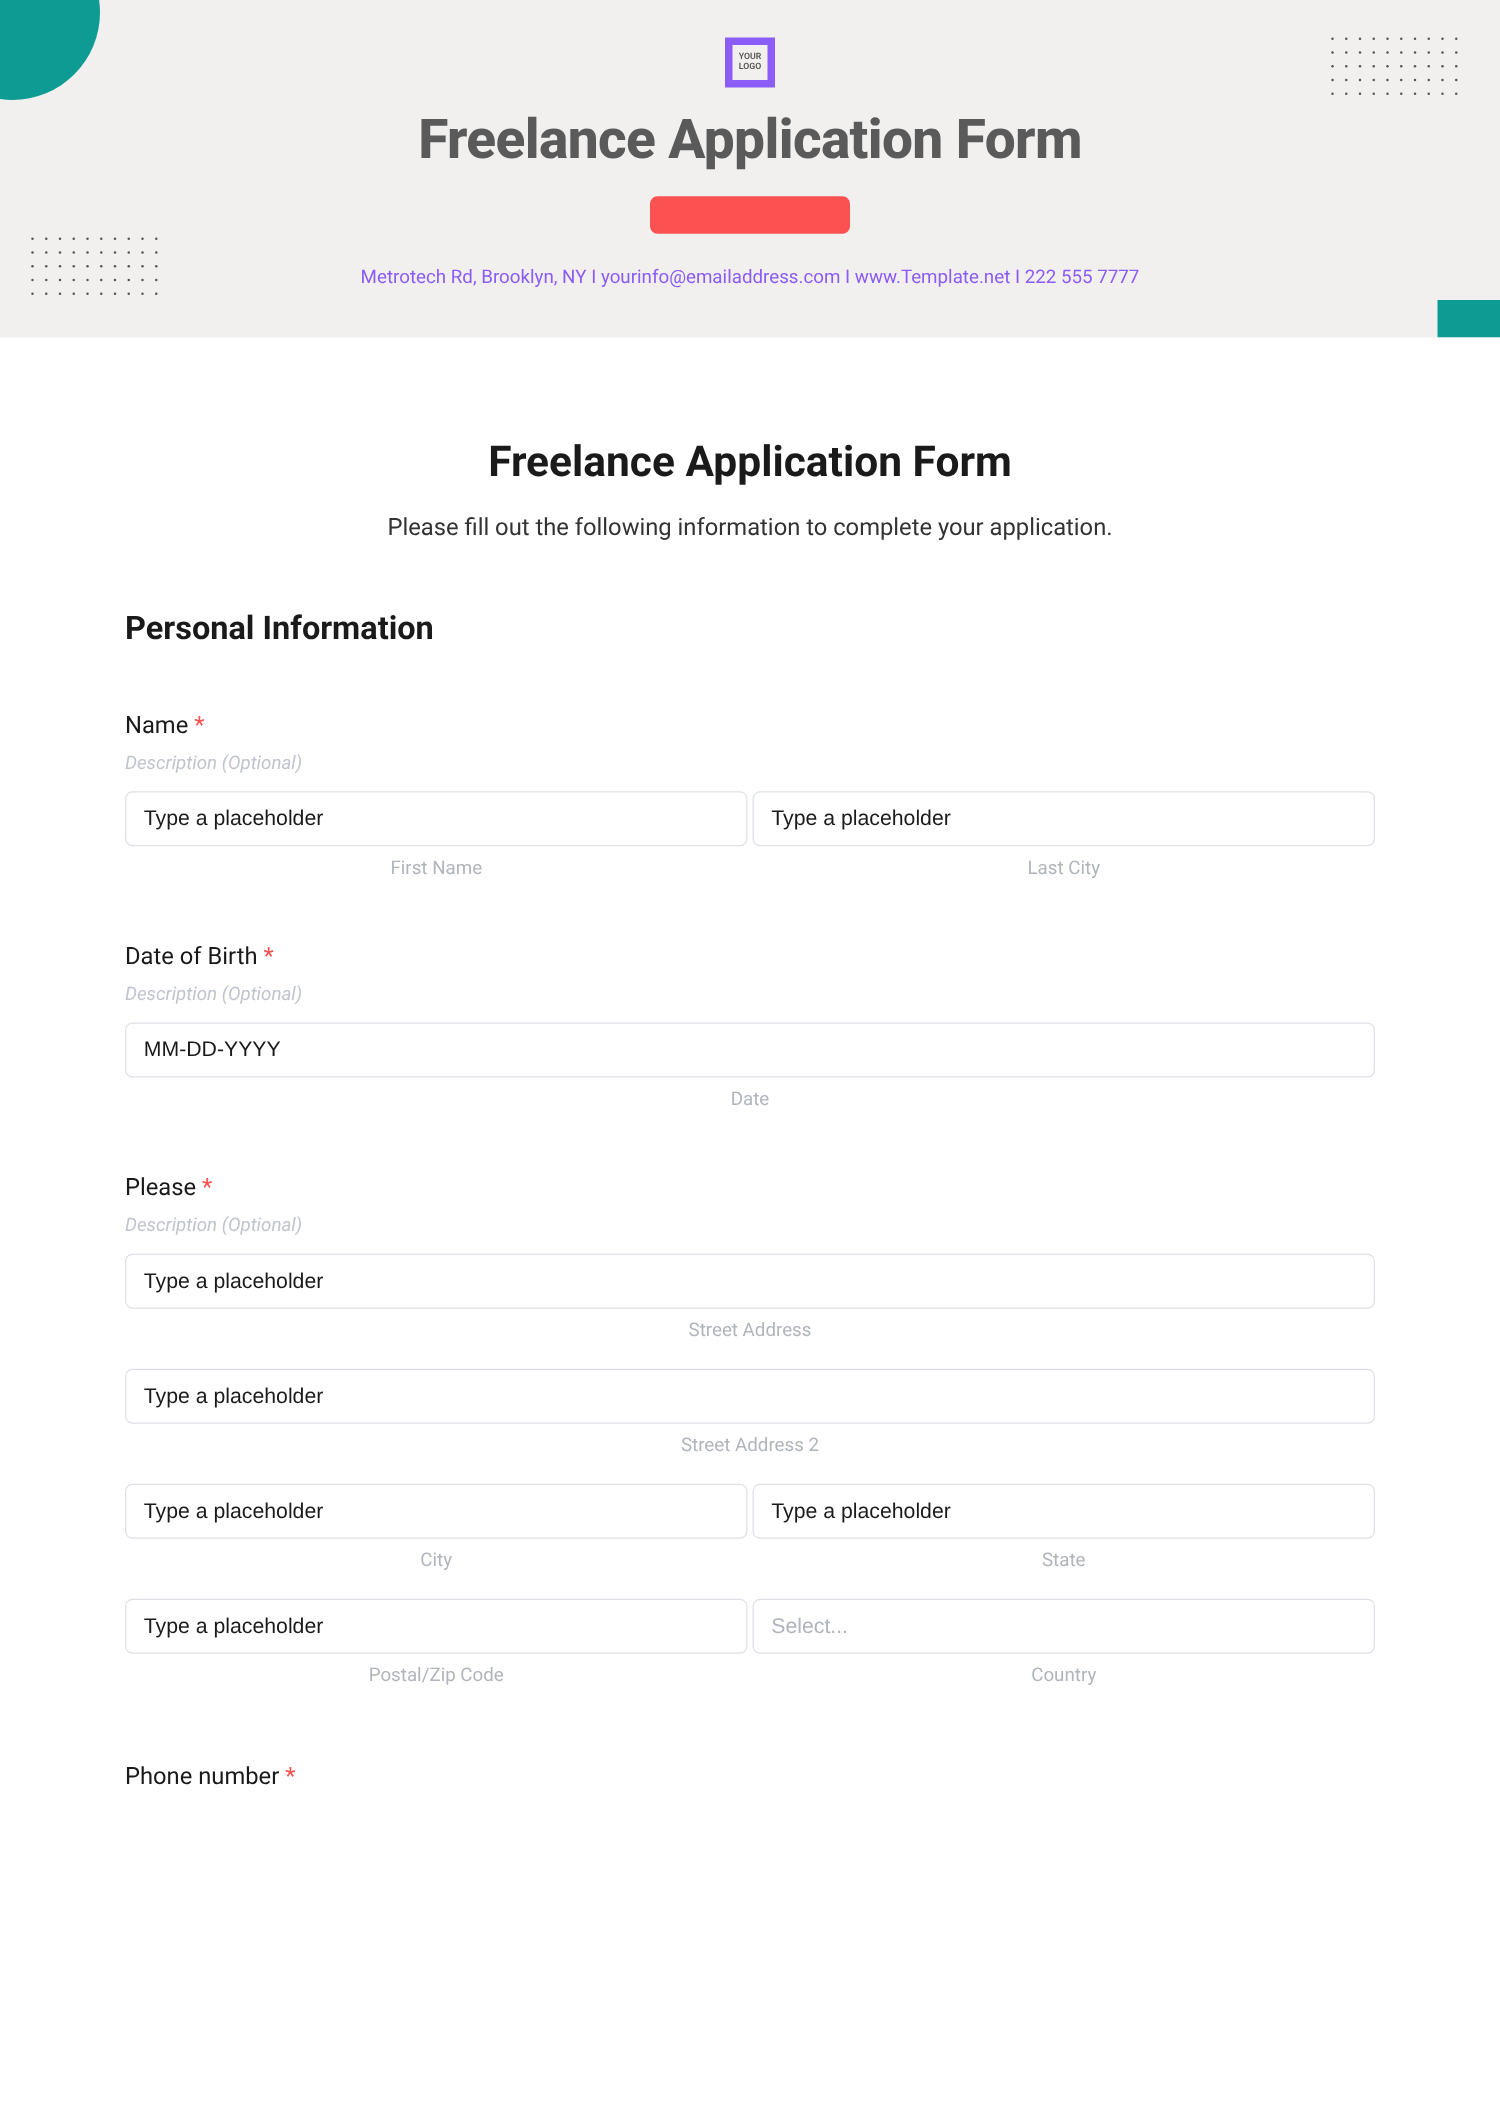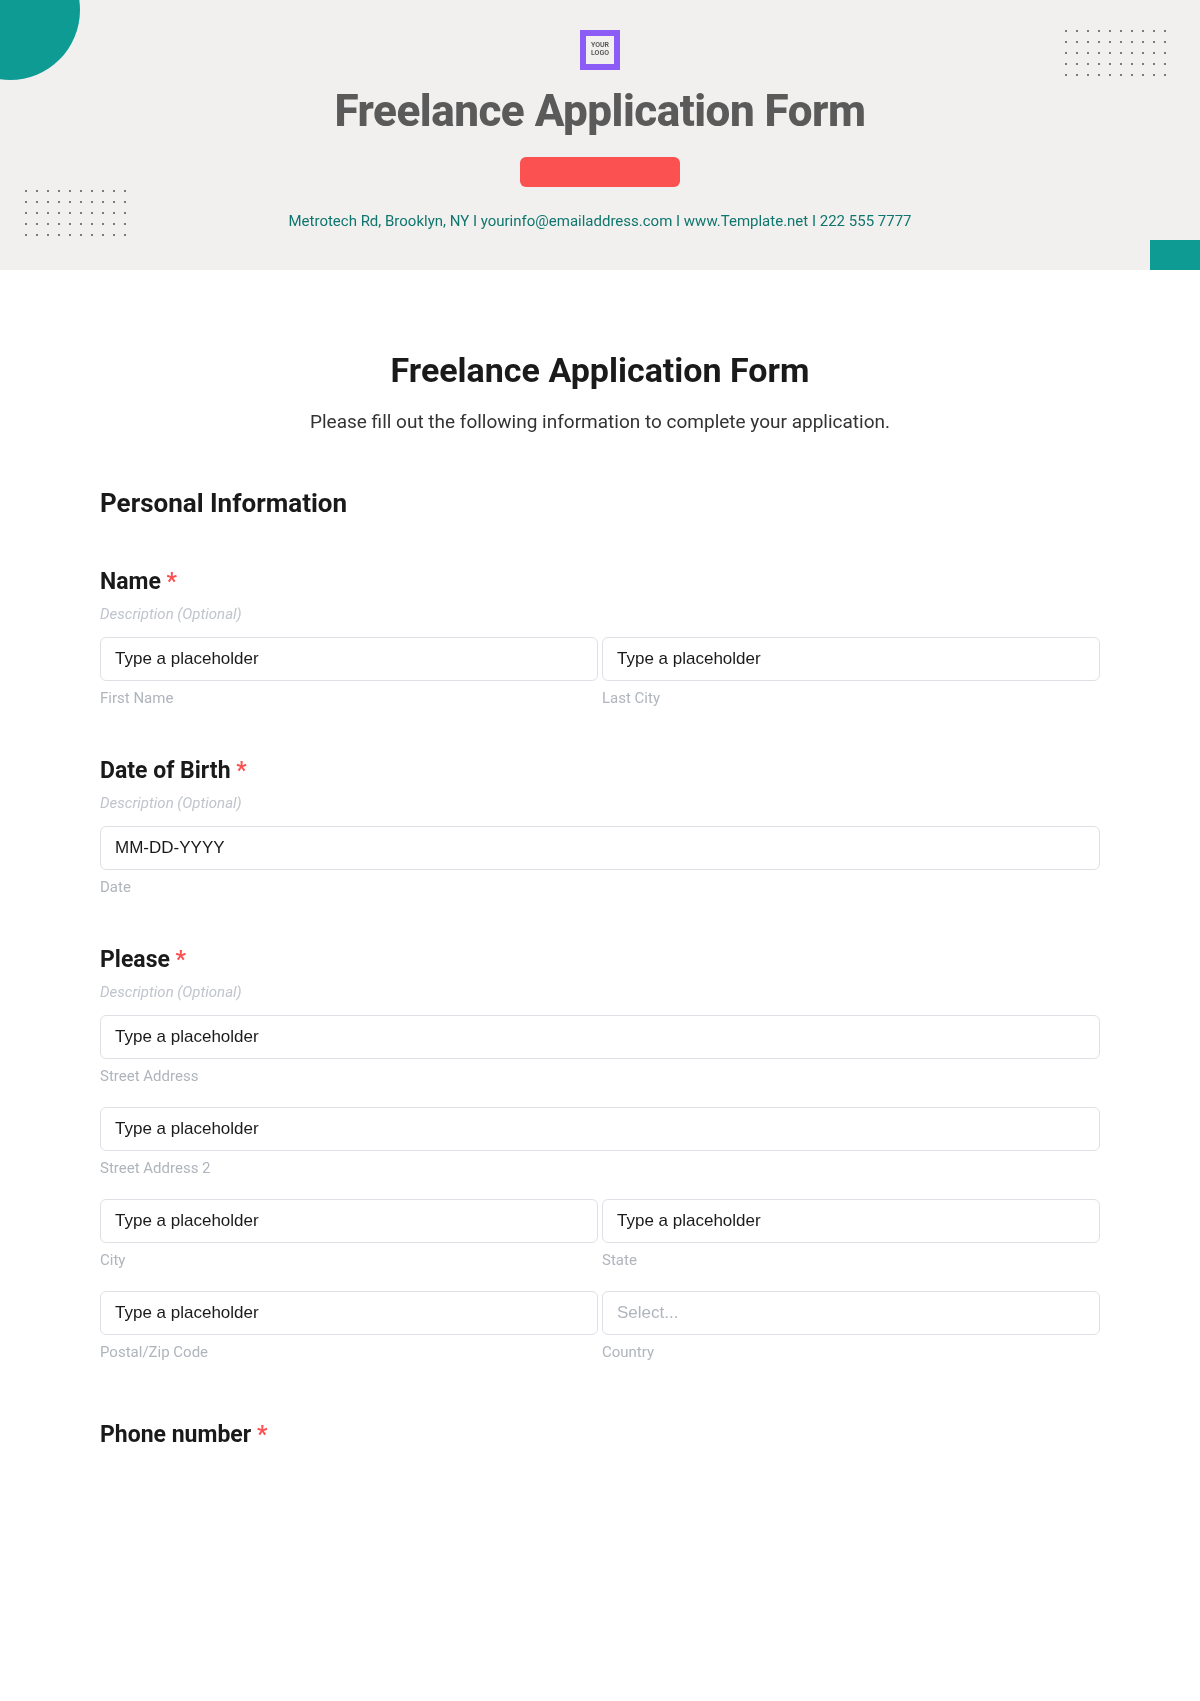--- a/index.html
+++ b/index.html
@@ -7,35 +7,35 @@
 .header { background: #f2f0ef; position: relative; padding: 30px 0 40px 0; overflow: hidden; }
 .teal-circle { position: absolute; top: -60px; left: -60px; width: 140px; height: 140px; background: #0e9b94; border-radius: 50%; }
 .teal-rect { position: absolute; bottom: 0; right: 0; width: 50px; height: 30px; background: #0e9b94; }
 .dots { position: absolute; display: grid; grid-template-columns: repeat(10, 6px); grid-template-rows: repeat(5, 6px); gap: 5px; }
 .dots span { width: 2px; height: 2px; background: #555; border-radius: 50%; }
 .dots-tr { top: 30px; right: 30px; }
 .dots-bl { bottom: 30px; left: 25px; }
 .logo-box { width: 40px; height: 40px; border: 6px solid #8b5cf6; margin: 0 auto; display: flex; align-items: center; justify-content: center; font-size: 7px; text-align: center; line-height: 1.1; color: #555; font-weight: 600; }
 .header-title { text-align: center; font-size: 44px; font-weight: 800; color: #5a5a5a; margin-top: 15px; letter-spacing: -0.5px; }
 .red-btn { background: #fc5151; width: 160px; height: 30px; border-radius: 6px; margin: 20px auto 0; }
-.contact-line { text-align: center; color: #0f766e; font-size: 15px; margin-top: 25px; }
+.contact-line { text-align: center; color: #8b5cf6; font-size: 15px; margin-top: 25px; }
 .main { padding: 80px 100px 40px 100px; }
 .form-title { text-align: center; font-size: 34px; font-weight: 700; color: #1a1a1a; }
 .form-subtitle { text-align: center; font-size: 19px; color: #333; margin-top: 20px; }
 .section-title { font-size: 26px; font-weight: 700; color: #1a1a1a; margin-top: 55px; }
 .field-group { margin-top: 50px; }
-.field-label { font-size: 23px; font-weight: 700; color: #1a1a1a; }
+.field-label { font-size: 19px; font-weight: 400; color: #1a1a1a; }
 .required { color: #fc5151; }
 .field-desc { font-size: 15px; font-style: italic; color: #c0c4cc; margin-top: 10px; }
 .input-row { display: flex; gap: 4px; margin-top: 14px; }
 .input-col { flex: 1; }
 .input { width: 100%; height: 44px; border: 1px solid #dde1e6; border-radius: 6px; padding: 0 14px; font-size: 17px; color: #1a1a1a; background: #fff; }
 .input::placeholder { color: #1a1a1a; }
 .select-ph::placeholder { color: #b0b5bc; }
-.sub-label { font-size: 15px; color: #b0b5bc; margin-top: 8px; }
+.sub-label { font-size: 15px; color: #b0b5bc; margin-top: 8px; text-align: center; }
 </style>
 </head>
 <body>
 
 <div class="header">
   <div class="teal-circle"></div>
   <div class="teal-rect"></div>
   <div class="dots dots-tr">
       <span></span>
       <span></span>

